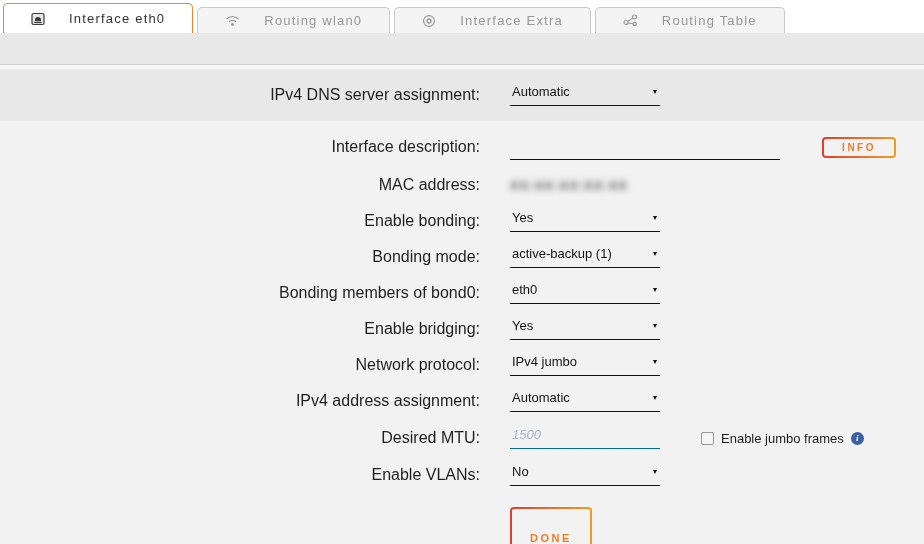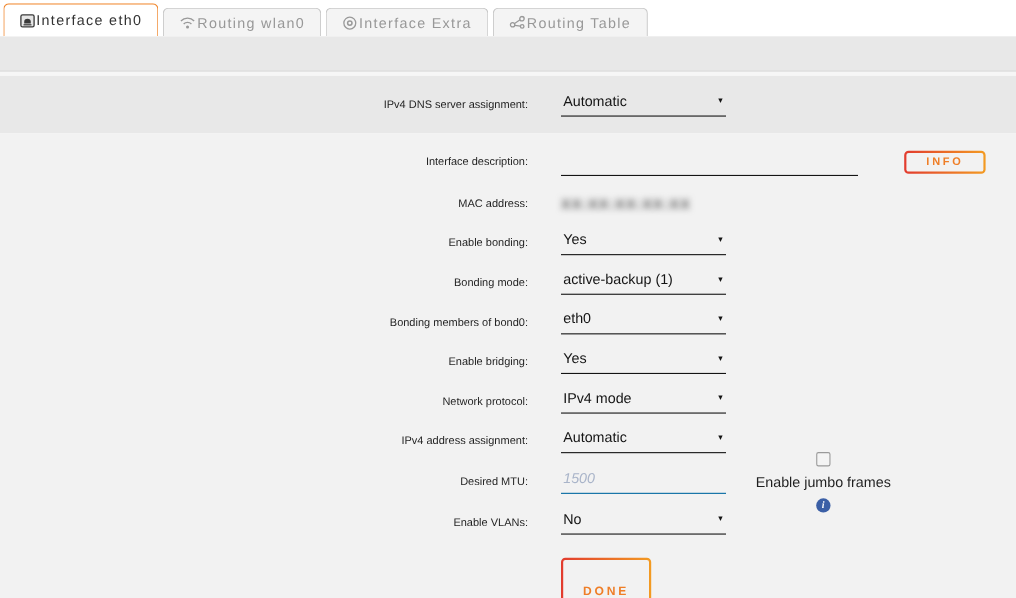--- a/index.html
+++ b/index.html
@@ -3,53 +3,53 @@
 <meta charset="utf-8">
 <style>
   html,body{margin:0;padding:0;}
   .app{
     width:924px;height:544px;background:#ffffff;position:relative;overflow:hidden;
     font-family:"Liberation Sans",sans-serif;color:#1f1f1f;
   }
   
   .tabbar{height:33px;background:#ffffff;display:flex;align-items:flex-end;padding-left:3px;gap:4px;}
   .tab{
-    display:flex;align-items:center;gap:1px;box-sizing:border-box;
-    padding:0 14px;height:26px;
+    display:flex;align-items:center;gap:24px;box-sizing:border-box;
+    padding:0 27px;height:26px;
     border:1px solid #c9c9c9;border-bottom:none;border-radius:5px 5px 0 0;
     background:#f4f4f4;color:#989898;font-size:13px;letter-spacing:1.2px;cursor:pointer;white-space:nowrap;
   }
   .tab.active{background:#ffffff;border-color:#f0862c;color:#333333;height:30px;}
   .tab .tab-icon{display:inline-flex;align-items:center;}
   
   .band-spacer{height:31px;background:#e8e8e8;}
   .band-gap{height:5px;background:#f6f6f6;border-top:1px solid #d2d2d2;box-sizing:border-box;}
   .dns-band{height:52px;background:#e8e8e8;display:flex;align-items:center;}
   .main{background:#f2f2f2;height:423px;box-sizing:border-box;padding-top:6px;}
   
   .frow{display:flex;align-items:center;height:36px;}
   .frow.tall{height:40px;}
   .frow.mtu{height:38px;}
-  .flabel{width:480px;text-align:right;font-size:10px;color:#1f1f1f;}
+  .flabel{width:480px;text-align:right;font-size:16px;color:#1f1f1f;}
   .fcontrol{margin-left:30px;display:flex;align-items:center;}
   .select-box{
     width:148px;border-bottom:1px solid #141414;padding:0 0 6px 2px;
     position:relative;font-size:13px;color:#141414;cursor:pointer;box-sizing:content-box;
   }
   .select-box .caret{position:absolute;right:3px;top:3px;font-size:8px;color:#141414;}
   .text-input{
     width:266px;background:transparent;border:none;border-bottom:1px solid #141414;
     height:22px;font-family:"Liberation Sans",sans-serif;font-size:13px;color:#141414;outline:none;
   }
   .mac-value{font-size:13px;color:#5f5f5f;font-weight:bold;letter-spacing:1px;filter:blur(3px);}
   .mtu-box{
     width:148px;border-bottom:1px solid #0369a1;padding:0 0 6px 2px;
     font-size:13px;color:#a9b4c9;font-style:italic;
   }
-  .jumbo-group{margin-left:27px;display:flex;align-items:center;gap:7px;font-size:13px;color:#1f1f1f;flex-direction:column;}
+  .jumbo-group{margin-left:41px;display:flex;align-items:center;gap:7px;font-size:13px;color:#1f1f1f;}
   .checkbox{
     width:11px;height:11px;border:1px solid #9a9a9a;border-radius:2px;background:#f4f4f4;
     display:inline-block;cursor:pointer;
   }
   .info-dot{
     width:13px;height:13px;border-radius:50%;background:#3b5fa6;color:#ffffff;
     font-size:9px;font-weight:bold;display:inline-flex;align-items:center;justify-content:center;
     font-family:"Liberation Serif",serif;font-style:italic;cursor:pointer;
   }
   
@@ -188,21 +188,21 @@
           <span>Yes</span>
           <span class="caret">▾</span>
         </div>
       </div>
     </div>
 
     <div class="frow">
       <div class="flabel">Network protocol:</div>
       <div class="fcontrol">
         <div class="select-box">
-          <span>IPv4 mode</span>
+          <span>IPv4 jumbo</span>
           <span class="caret">▾</span>
         </div>
       </div>
     </div>
 
     <div class="frow">
       <div class="flabel">IPv4 address assignment:</div>
       <div class="fcontrol">
         <div class="select-box">
           <span>Automatic</span>

